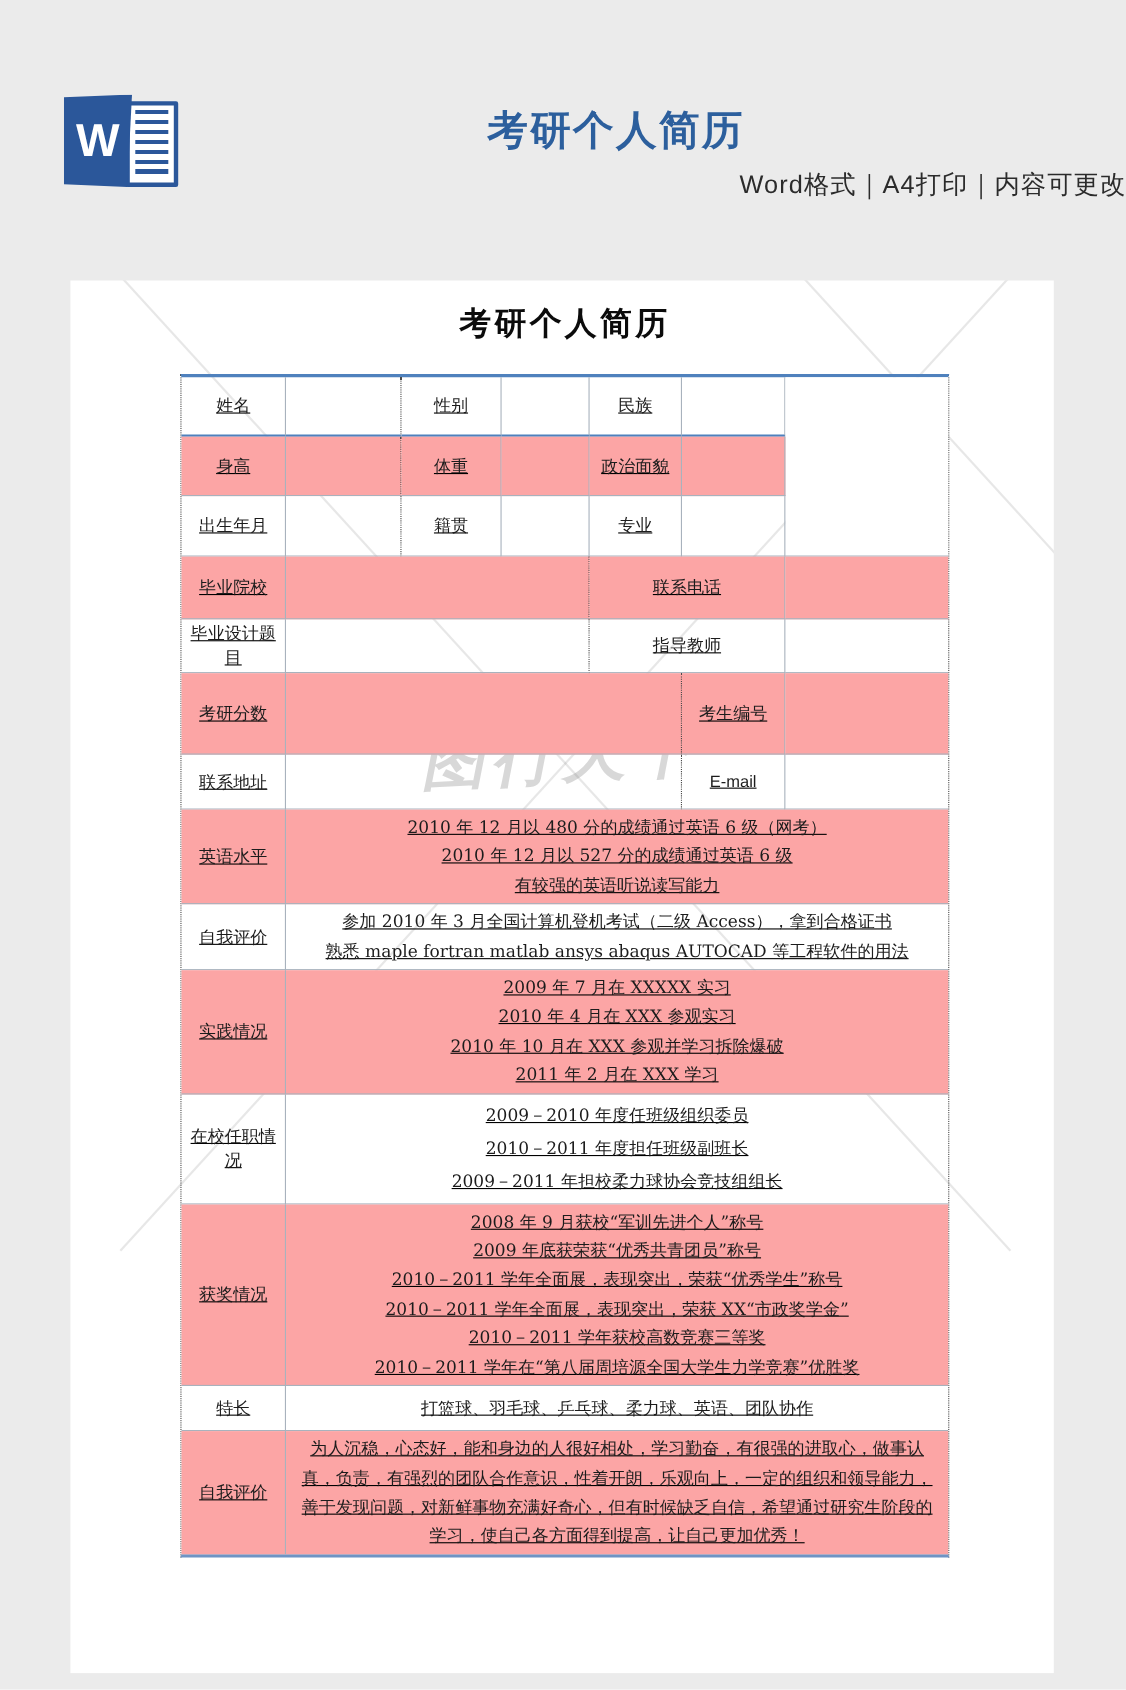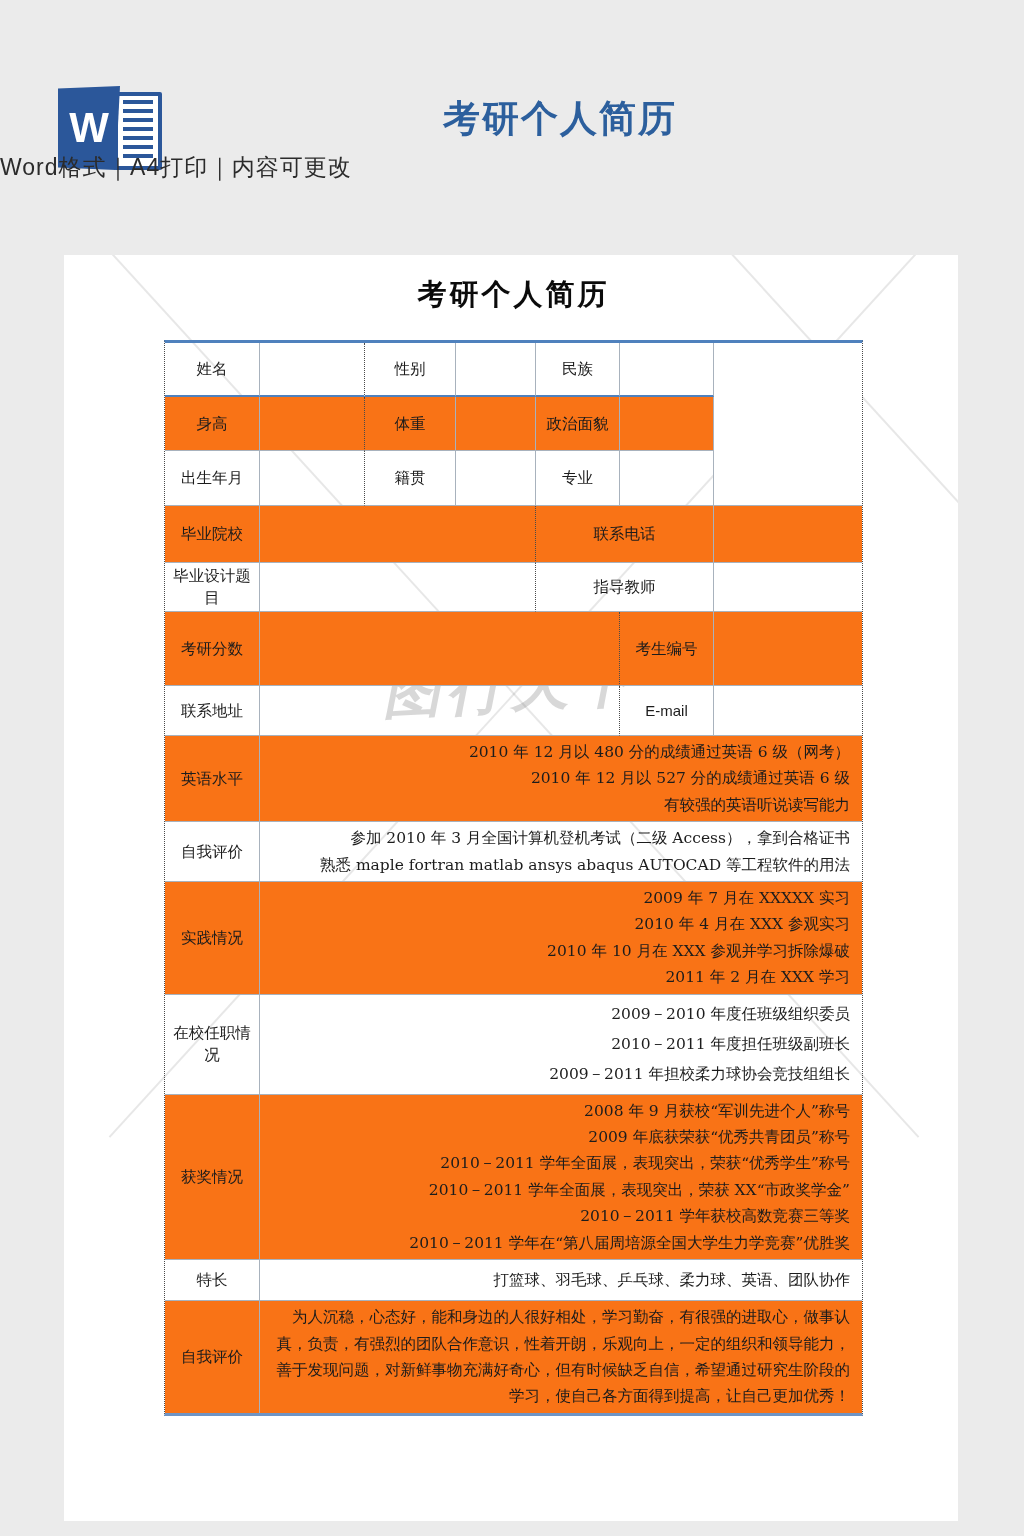--- a/index.html
+++ b/index.html
@@ -20,21 +20,21 @@
   }
   .w-letter{color:#fff;font-weight:bold;font-size:42px;line-height:1;font-family:"Liberation Sans",sans-serif;}
   .w-doc{position:absolute;left:56px;top:8px;width:40px;height:70px;background:#fff;border:4px solid #2b579a;border-radius:2px;}
   .w-doc-lines{position:absolute;left:5px;top:4px;right:5px;bottom:4px;
     background:repeating-linear-gradient(#2b579a 0 4px,#ffffff 4px 9px);}
   .header-title{
     position:absolute;left:0;right:0;top:94px;text-align:center;padding-left:96px;
     font-size:37px;font-weight:bold;color:#2c5f9d;letter-spacing:2px;
   }
   .header-sub{
-    position:absolute;left:0;right:0;top:152px;text-align:left;
+    position:absolute;left:0;right:0;top:152px;text-align:right;padding-left:96px;
     font-size:23px;color:#2b2b2b;letter-spacing:1px;
   }
   
   .page{
     position:absolute;left:64px;top:255px;width:894px;height:1266px;background:#ffffff;
     overflow:hidden;
     font-family:"DejaVu Serif","Liberation Serif",serif;
   }
   .doc-title{
     position:absolute;left:100px;top:20px;width:699px;text-align:center;
@@ -50,34 +50,35 @@
   .wm-line{position:absolute;height:2px;background:rgba(120,120,120,0.18);pointer-events:none;}
   .wm-line1{left:-150px;top:438px;width:1200px;transform:rotate(47.6deg);}
   .wm-line2{left:-150px;top:438px;width:1200px;transform:rotate(-47.6deg);}
   .wm-line3{left:560px;top:110px;width:420px;transform:rotate(47.6deg);}
   
   .table-frame{
     position:absolute;left:100px;top:85px;width:699px;
     border-left:1px dotted #4a4a4a;border-right:1px dotted #4a4a4a;
     border-top:3px solid #4f81bd;border-bottom:3px solid #6f94c4;
     box-sizing:border-box;
+    text-decoration:underline;
   }
   table.resume{border-collapse:separate;border-spacing:0;table-layout:fixed;width:697px;}
   td{
     border-right:1px solid #a8b2bd;border-bottom:1px solid #a8b2bd;
     padding:0;font-size:15.5px;color:#1c1c1c;vertical-align:middle;
     overflow:hidden;box-sizing:border-box;
   }
   td.last-r{border-right:none;}
   tr.last td{border-bottom:none;}
   td.dot-r{border-right:1px dotted #4a4a4a;}
   td.blue-bb{border-bottom:2px solid #4f81bd;}
-  tr.shade td{background:#f97316;margin-top:13px;}
+  tr.shade td{background:#fca5a5;margin-top:13px;}
   td.lbl{text-align:center;padding:2px 8px;line-height:22px;}
-  td.content{padding:3px 12px;line-height:26.4px;text-align:right;}
+  td.content{padding:3px 12px;line-height:26.4px;text-align:center;}
   td.photo{background:#ffffff;}
   .latin{font-family:"Liberation Sans",sans-serif;font-size:15px;}
 </style>
 </head>
 <body>
 
 <div class="header">
   <div class="w-icon">
     <div class="w-doc">
       <div class="w-doc-lines"></div>

